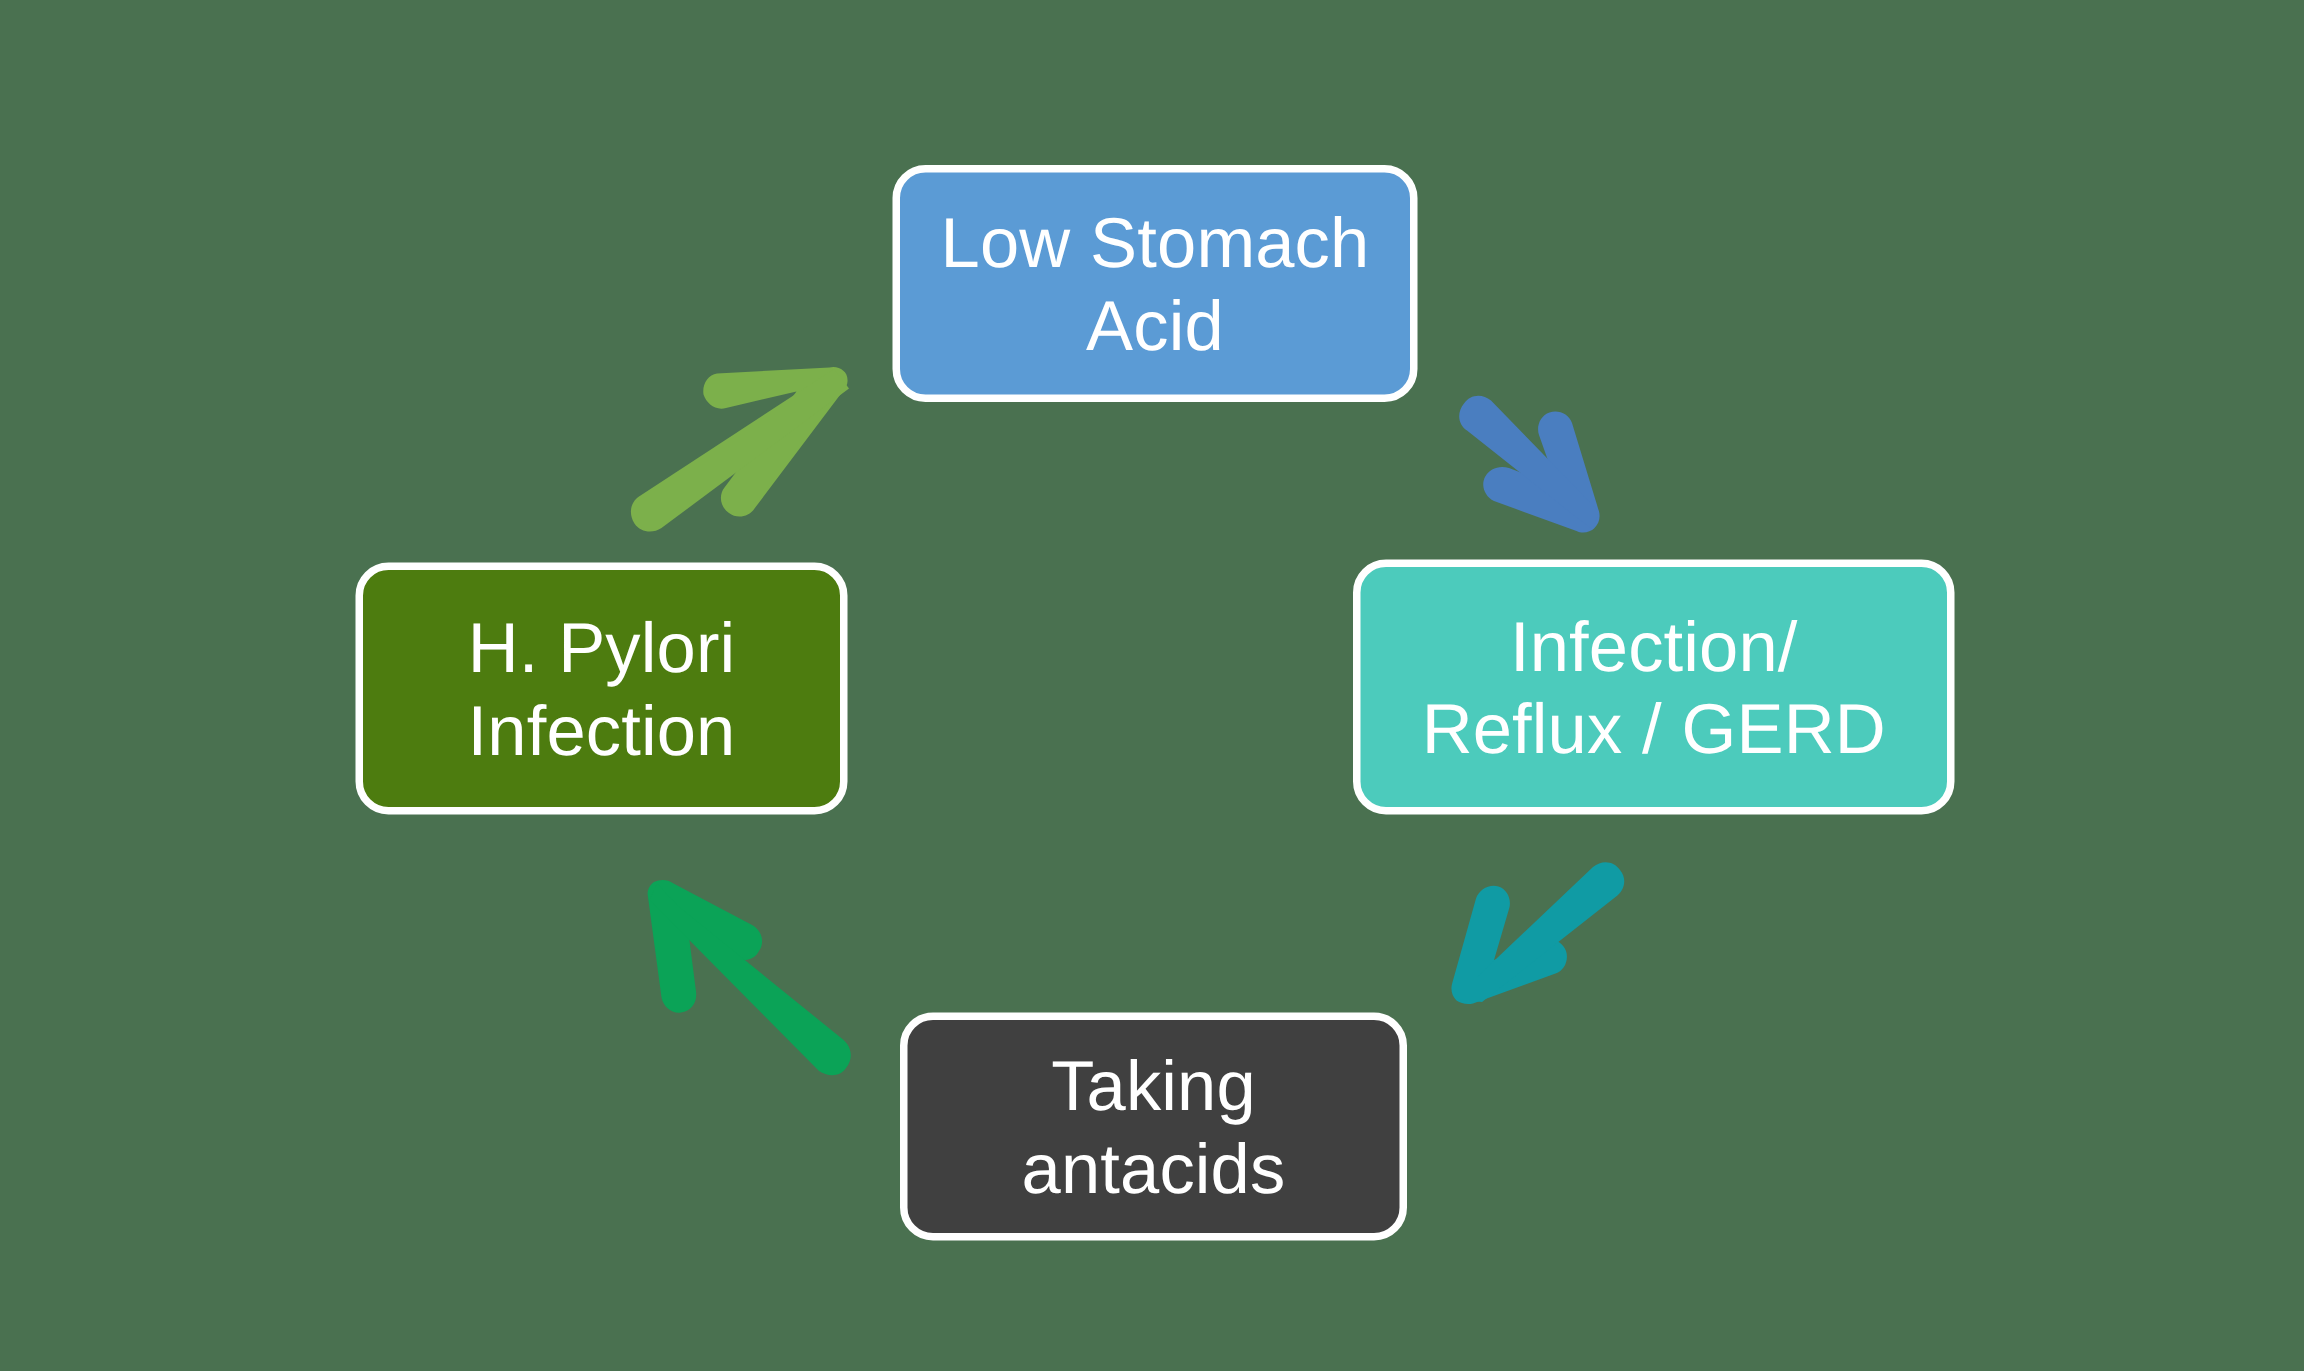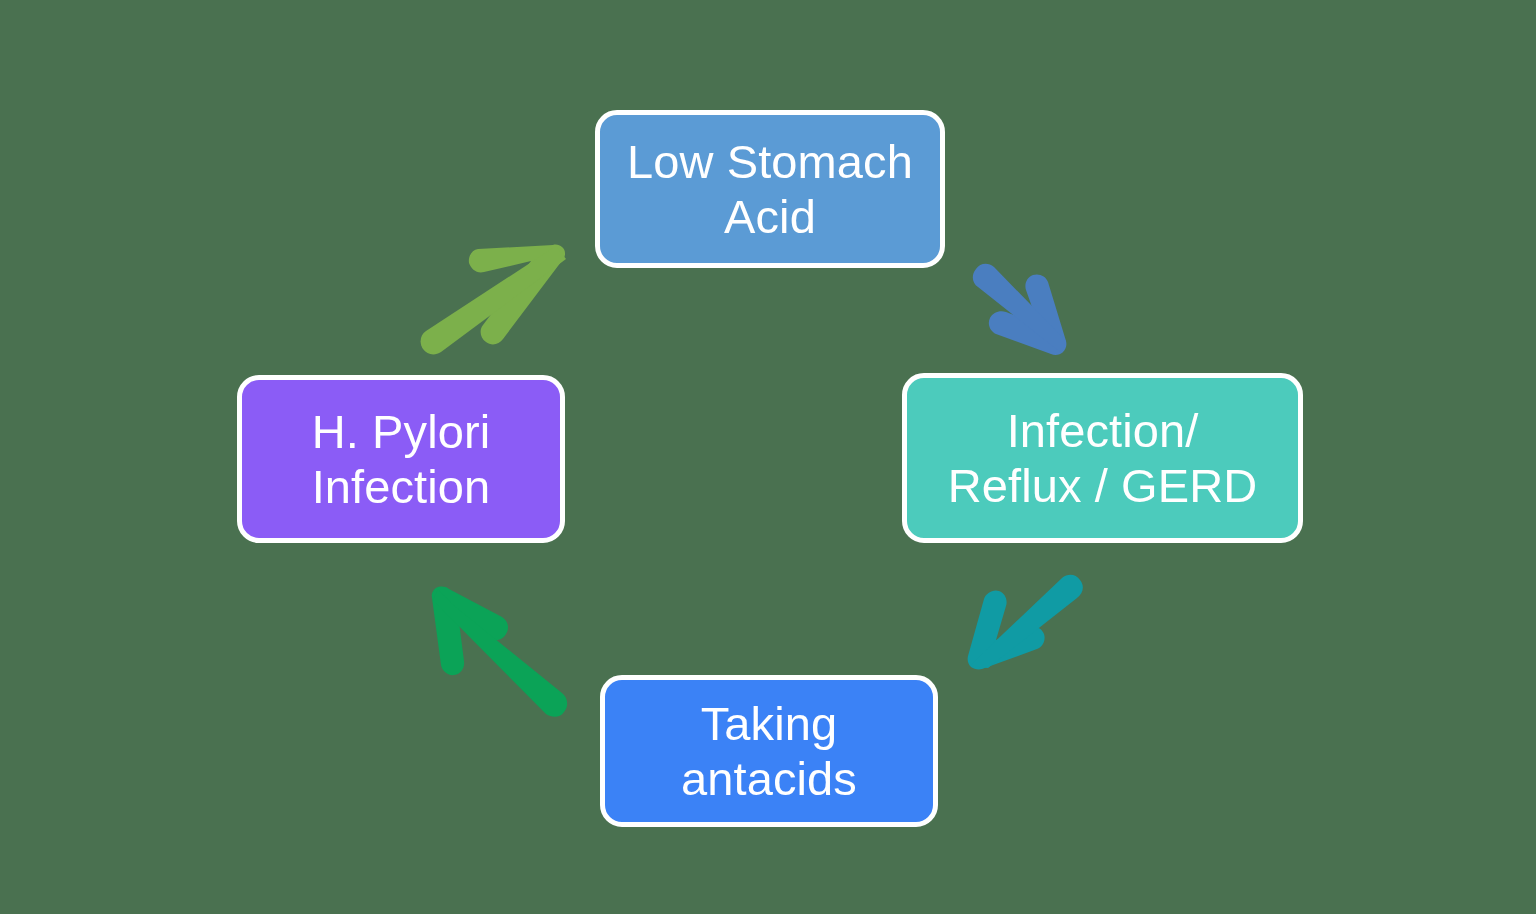--- a/index.html
+++ b/index.html
@@ -41,27 +41,27 @@
   }
   #node-heartburn-reflux-gerd {
     left:902px; top:373px;
     width:401px; height:170px;
     background:#4ccbbc;
     font-size:47px;
   }
   #node-taking-antacids {
     left:600px; top:675px;
     width:338px; height:152px;
-    background:#3b82f6;
+    background:#404040;
     font-size:47px;
   }
   #node-h-pylori-infection {
     left:237px; top:375px;
     width:328px; height:168px;
-    background:#8b5cf6;
+    background:#4d7c0f;
     font-size:47px;
   }
   .arrow-layer {
     position:absolute;
     left:0; top:0;
     width:1536px; height:914px;
     pointer-events:none;
   }
   .arrow-layer > * { pointer-events:auto; }
 </style>

